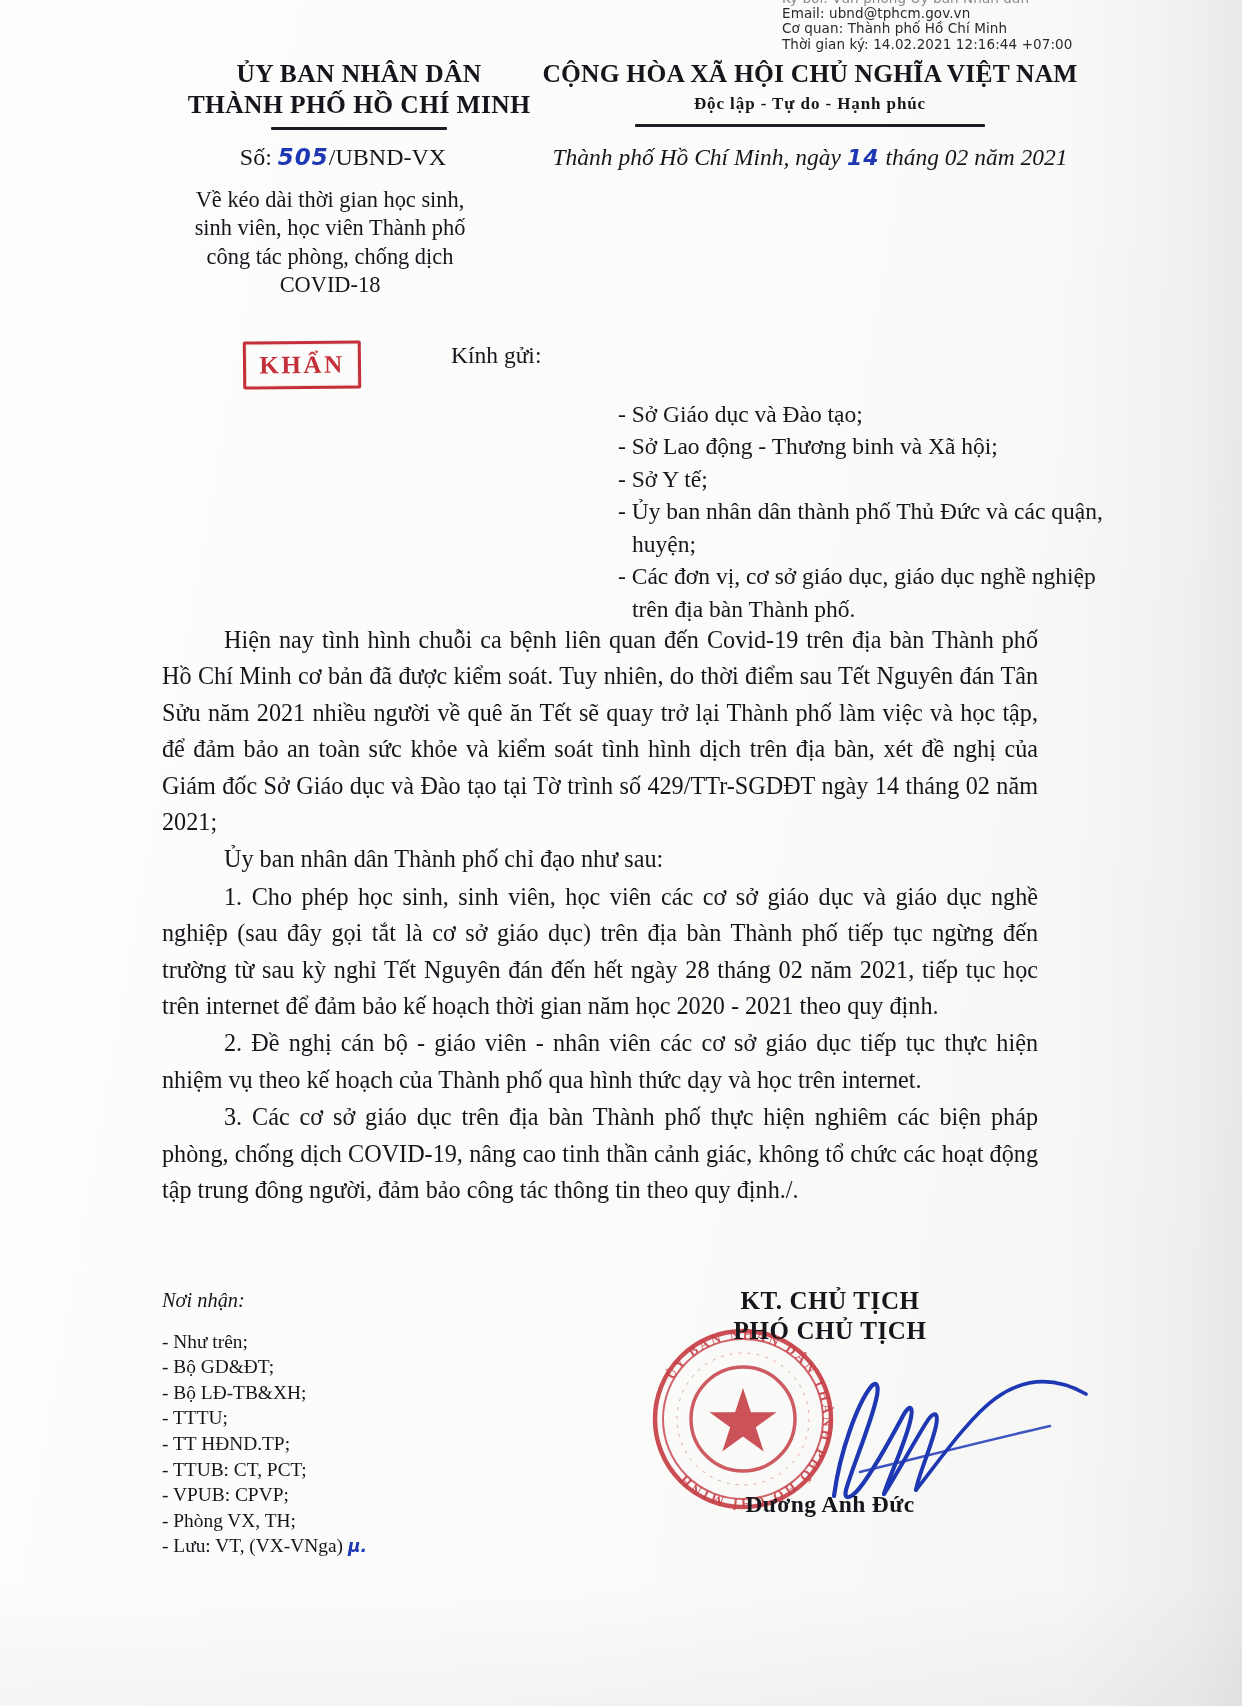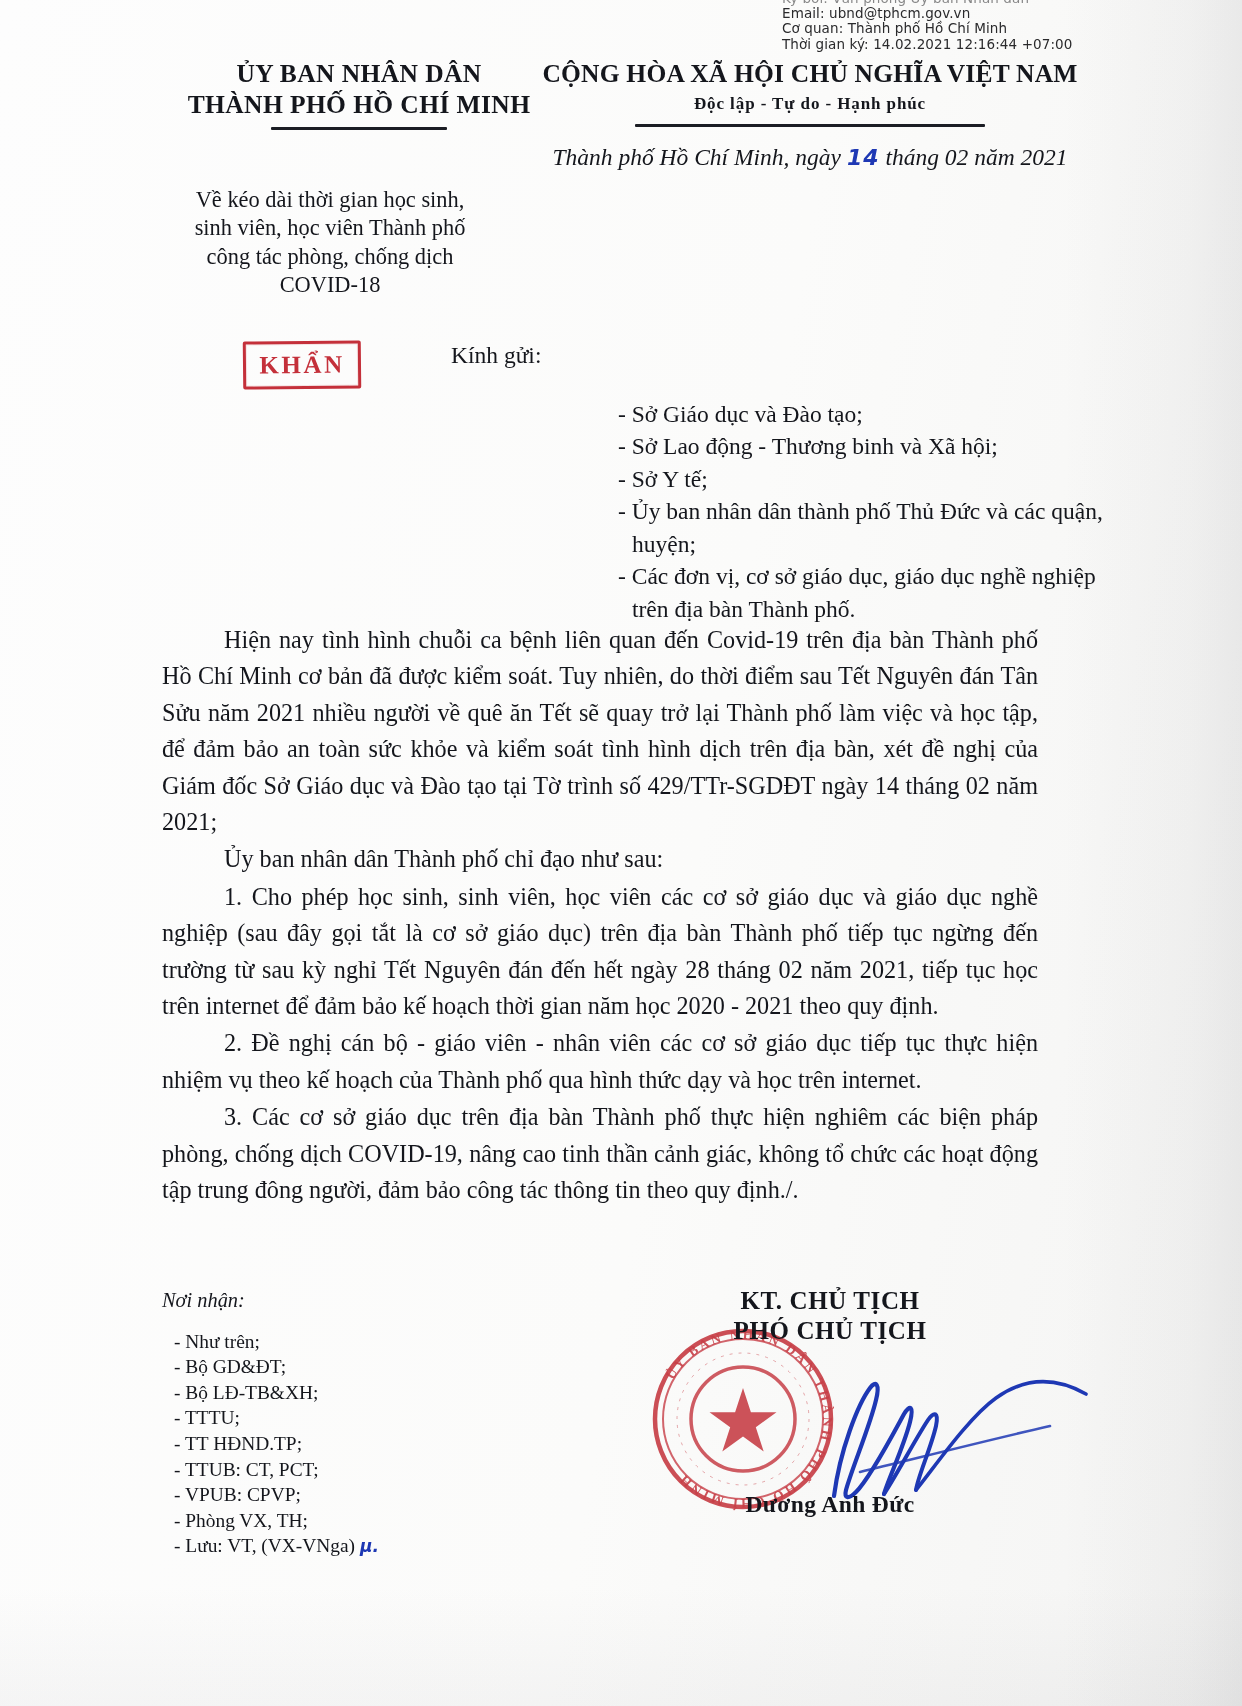--- a/index.html
+++ b/index.html
@@ -151,20 +151,24 @@
     <div>THÀNH PHỐ HỒ CHÍ MINH</div>
     <div class="rule"></div>
   </div>
 
   <div class="hdr-right">
     <div class="l1">CỘNG HÒA XÃ HỘI CHỦ NGHĨA VIỆT NAM</div>
     <div class="l2">Độc lập - Tự do - Hạnh phúc</div>
     <div class="rule"></div>
   </div>
 
+  <div class="docnum">
+    <span>Số:</span>
+    <span class="ink">505</span><span>/UBND-VX</span>
+  </div>
 
   <div class="dateline">
     <span>Thành phố  Hồ Chí Minh, ngày</span>
     <span class="ink">14</span>
     <span>tháng 02 năm 2021</span>
   </div>
 
   <div class="subject">
     <div>Về kéo dài thời gian học sinh,</div>
     <div>sinh viên, học viên Thành phố</div>
@@ -188,21 +192,21 @@
   <div class="body">
     <p>Hiện nay tình hình chuỗi ca bệnh liên quan đến Covid-19 trên địa bàn Thành phố Hồ Chí Minh cơ bản đã được kiểm soát. Tuy nhiên, do thời điểm sau Tết Nguyên đán Tân Sửu năm 2021 nhiều người về quê ăn Tết sẽ quay trở lại Thành phố làm việc và học tập, để đảm bảo an toàn sức khỏe và kiểm soát tình hình dịch trên địa bàn, xét đề nghị của Giám đốc Sở Giáo dục và Đào tạo tại Tờ trình số 429/TTr-SGDĐT ngày 14 tháng 02 năm 2021;</p>
     <p class="t2">Ủy ban nhân dân Thành phố chỉ đạo như sau:</p>
     <p>1. Cho phép học sinh, sinh viên, học viên các cơ sở giáo dục và giáo dục nghề nghiệp (sau đây gọi tắt là cơ sở giáo dục) trên địa bàn Thành phố tiếp tục ngừng đến trường từ sau kỳ nghỉ Tết Nguyên đán đến hết ngày 28 tháng 02 năm 2021, tiếp tục học trên internet để đảm bảo kế hoạch thời gian năm học 2020 - 2021 theo quy định.</p>
     <p>2. Đề nghị cán bộ - giáo viên - nhân viên các cơ sở giáo dục tiếp tục thực hiện nhiệm vụ theo kế hoạch của Thành phố qua hình thức dạy và học trên internet.</p>
     <p>3. Các cơ sở giáo dục trên địa bàn Thành phố thực hiện nghiêm các biện pháp phòng, chống dịch COVID-19, nâng cao tinh thần cảnh giác, không tổ chức các hoạt động tập trung đông người, đảm bảo công tác thông tin theo quy định./.</p>
   </div>
 
   <div class="noinhan">
     <div class="ttl">Nơi nhận:</div>
-    <ul style="margin:12px;padding:0;">
+    <ul style="margin:0;padding:0;">
       <li>- Như trên;</li>
       <li>- Bộ GD&amp;ĐT;</li>
       <li>- Bộ LĐ-TB&amp;XH;</li>
       <li>- TTTU;</li>
       <li>- TT HĐND.TP;</li>
       <li>- TTUB: CT, PCT;</li>
       <li>- VPUB: CPVP;</li>
       <li>- Phòng VX, TH;</li>
       <li>
         <span>- Lưu: VT, (VX-VNga)</span>

